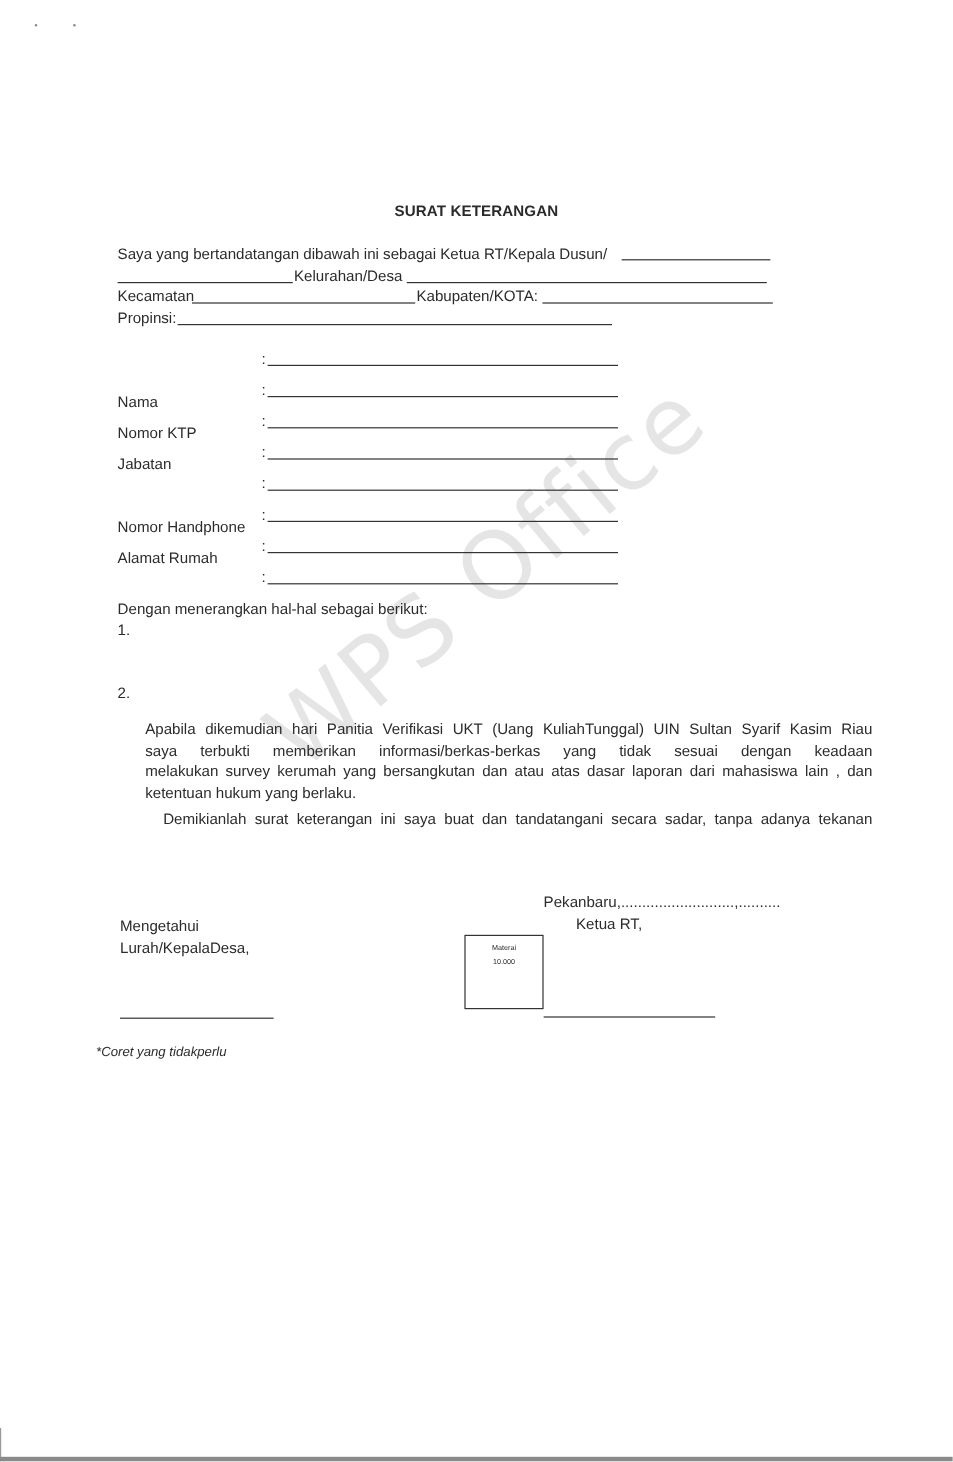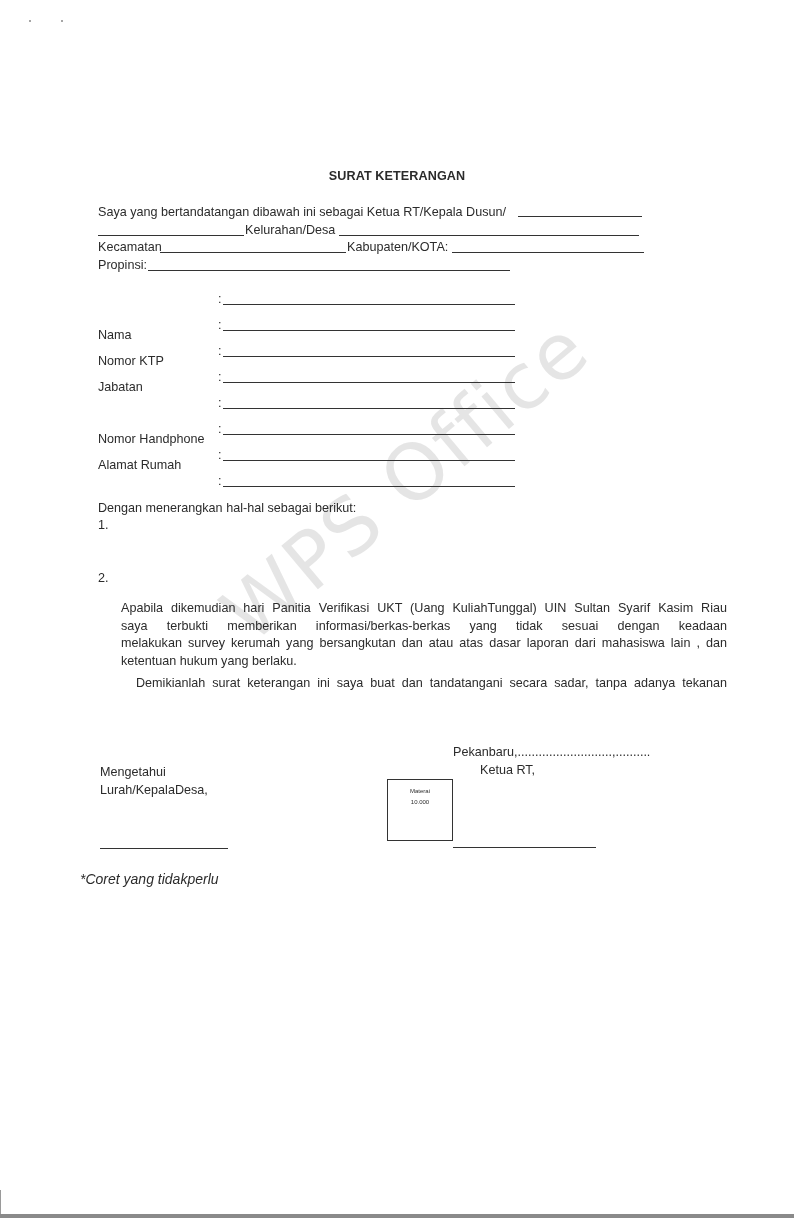--- a/index.html
+++ b/index.html
@@ -24,21 +24,21 @@
       position: absolute; left: 205px; top: 590px;
       font-size: 78px; color: rgba(160,160,160,0.28);
       transform: rotate(-40deg); transform-origin: left top;
       font-family: "DejaVu Sans", sans-serif; letter-spacing: 2px;
       pointer-events: none;
     }
     .stamp-box {
       position: absolute; left: 387px; top: 779px; width: 66px; height: 62px;
       border: 1px solid #333; text-align: center; font-size: 6px; line-height: 11px; padding-top: 6px; box-sizing: border-box;
     }
-    .footnote { position: absolute; left: 80px; top: 871px; font-size: 14px; font-style: italic; }
+    .footnote { position: absolute; left: 80px; top: 871px; font-size: 11px; font-style: italic; }
     .scan-edge-bottom { position: absolute; left: 0; top: 1214px; width: 794px; height: 4px; background: #8a8a8a; }
     .scan-edge-left { position: absolute; left: 0; top: 1190px; width: 1px; height: 28px; background: #9a9a9a; }
     .speck { position: absolute; width: 2px; height: 2px; background: #888; border-radius: 1px; }
   </style>
 </head>
 <body>
 
 <div>
 
   <div class="speck" style="left:29px;top:20px;"></div>

